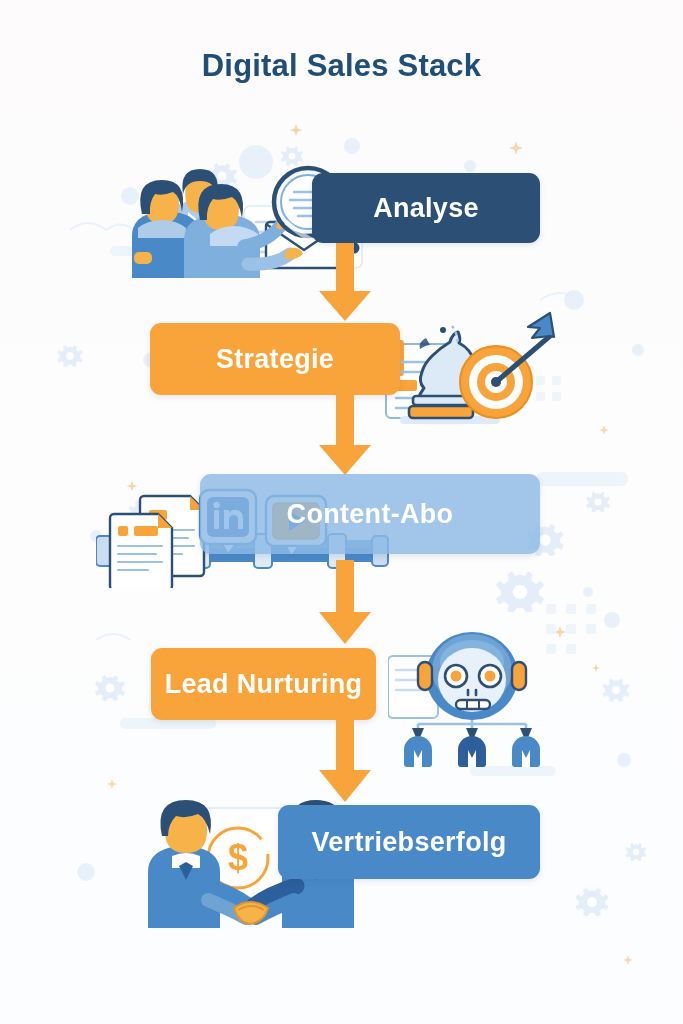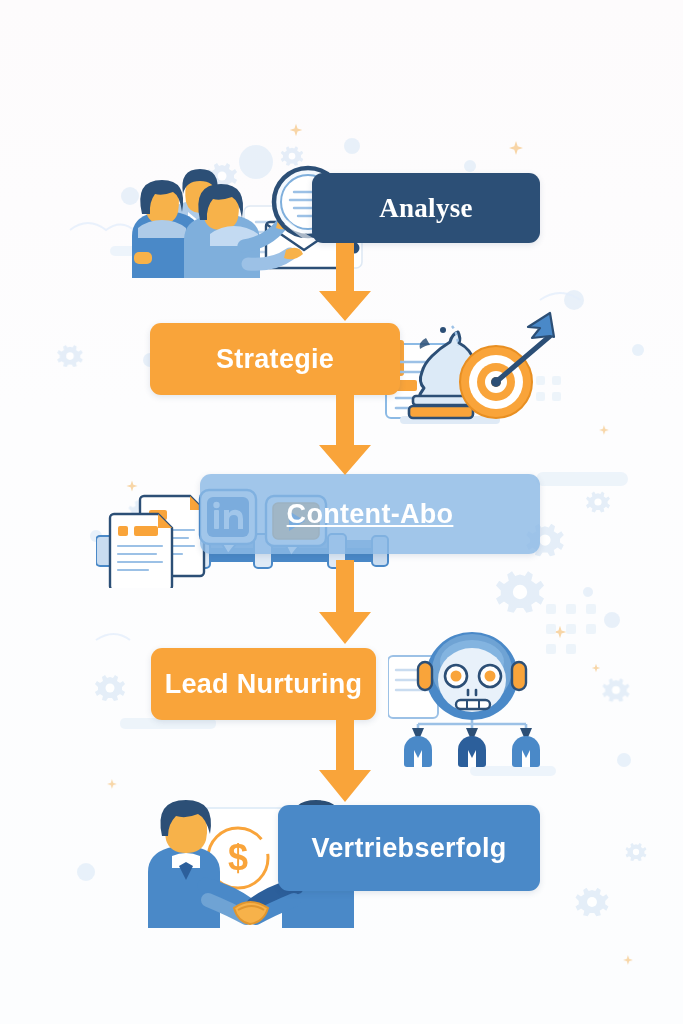--- a/index.html
+++ b/index.html
@@ -166,20 +166,21 @@
     </g>
 
     <g fill="none" stroke="#e3eefb" stroke-width="2" opacity="0.8">
       <path d="M70,230 q18,-14 36,0 q16,-12 30,2"></path>
       <path d="M540,300 q20,-14 40,0"></path>
       <path d="M96,640 q18,-12 34,0"></path>
       <path d="M486,868 q22,-14 44,0"></path>
     </g>
   </svg>
 
+  <div class="page-title">Digital Sales Stack</div>
 
   <div class="step-row" style="top:0;">
 
     <svg class="illus z-illus" style="left:126px; top:128px;" width="260" height="150" viewBox="0 0 260 150" aria-hidden="true">
       <rect x="0" y="0" width="260" height="150" fill="none"></rect>
 
       <rect x="118" y="78" width="118" height="62" rx="6" fill="#ffffff" stroke="#dfe9f4" stroke-width="1.6"></rect>
       <g stroke="#c3d8ee" stroke-width="2.4" stroke-linecap="round">
         <line x1="130" y1="94" x2="196" y2="94"></line>
         <line x1="130" y1="104" x2="208" y2="104"></line>
@@ -227,21 +228,21 @@
           <line x1="168" y1="64" x2="198" y2="64"></line>
           <line x1="164" y1="72" x2="200" y2="72"></line>
           <line x1="168" y1="80" x2="196" y2="80"></line>
           <line x1="172" y1="88" x2="192" y2="88"></line>
         </g>
         <path d="M160,94 q16,14 26,18" fill="none" stroke="#ffffff" stroke-width="5" opacity="0.6"></path>
         <line x1="206" y1="98" x2="228" y2="120" stroke="#2c4f76" stroke-width="11" stroke-linecap="round"></line>
       </g>
     </svg>
 
-    <div class="step-box box-navy z-box" style="left:312px; top:173px; width:228px; height:70px;font-family:Liberation Serif, serif;">
+    <div class="step-box box-navy z-box" style="left:312px; top:173px; width:228px; height:70px;">
       <span>Analyse</span>
     </div>
   </div>
 
   <svg class="arrow z-arrow" style="left:314px; top:243px;" width="62" height="80" viewBox="0 0 62 80" aria-hidden="true">
     <path d="M22,0 L40,0 L40,48 L57,48 L31,78 L5,48 L22,48 Z" fill="#f9a43a"></path>
   </svg>
 
   <div class="step-row" style="top:0;">
 
@@ -343,21 +344,21 @@
       </g>
 
       <g transform="translate(170,18)">
         <rect x="0" y="0" width="60" height="50" rx="8" fill="#ffffff" stroke="#4a89c8" stroke-width="2.4"></rect>
         <path d="M20,50 l5,10 l8,-10 Z" fill="#ffffff" stroke="#4a89c8" stroke-width="2"></path>
         <rect x="7" y="7" width="46" height="36" rx="5" fill="#f9a43a" stroke="#e08f22" stroke-width="1.6"></rect>
         <path d="M23,15 L39,25 L23,35 Z" fill="#2c6fb5"></path>
       </g>
     </svg>
 
-    <div class="step-box box-lightblue z-box" style="left:200px; top:474px; width:340px; height:80px;text-decoration:underline;">
+    <div class="step-box box-lightblue z-box" style="left:200px; top:474px; width:340px; height:80px;">
       <span>Content-Abo</span>
     </div>
   </div>
 
   <svg class="arrow z-arrow" style="left:314px; top:560px;" width="62" height="86" viewBox="0 0 62 86" aria-hidden="true">
     <path d="M22,0 L40,0 L40,52 L57,52 L31,84 L5,52 L22,52 Z" fill="#f9a43a"></path>
   </svg>
 
   <div class="step-row" style="top:0;">
 
@@ -468,18 +469,18 @@
         <path d="M150,94 q-26,8 -42,20" fill="none" stroke="#2c5f9b" stroke-width="17" stroke-linecap="round"></path>
         <path d="M148,108 q-24,10 -38,18" fill="none" stroke="#4a89c8" stroke-width="14" stroke-linecap="round"></path>
       </g>
 
       <g>
         <path d="M88,116 q16,-12 34,0 q-4,14 -18,16 q-12,-2 -16,-16 Z" fill="#f7b24a" stroke="#e0962f" stroke-width="2"></path>
         <path d="M92,118 q14,-8 26,0" fill="none" stroke="#e0962f" stroke-width="2"></path>
       </g>
     </svg>
 
-    <div class="step-box box-blue z-box" style="left:278px; top:805px; width:262px; height:86px;">
+    <div class="step-box box-blue z-box" style="left:278px; top:805px; width:262px; height:74px;">
       <span>Vertriebserfolg</span>
     </div>
   </div>
 
 </div>
 
 </body></html>

